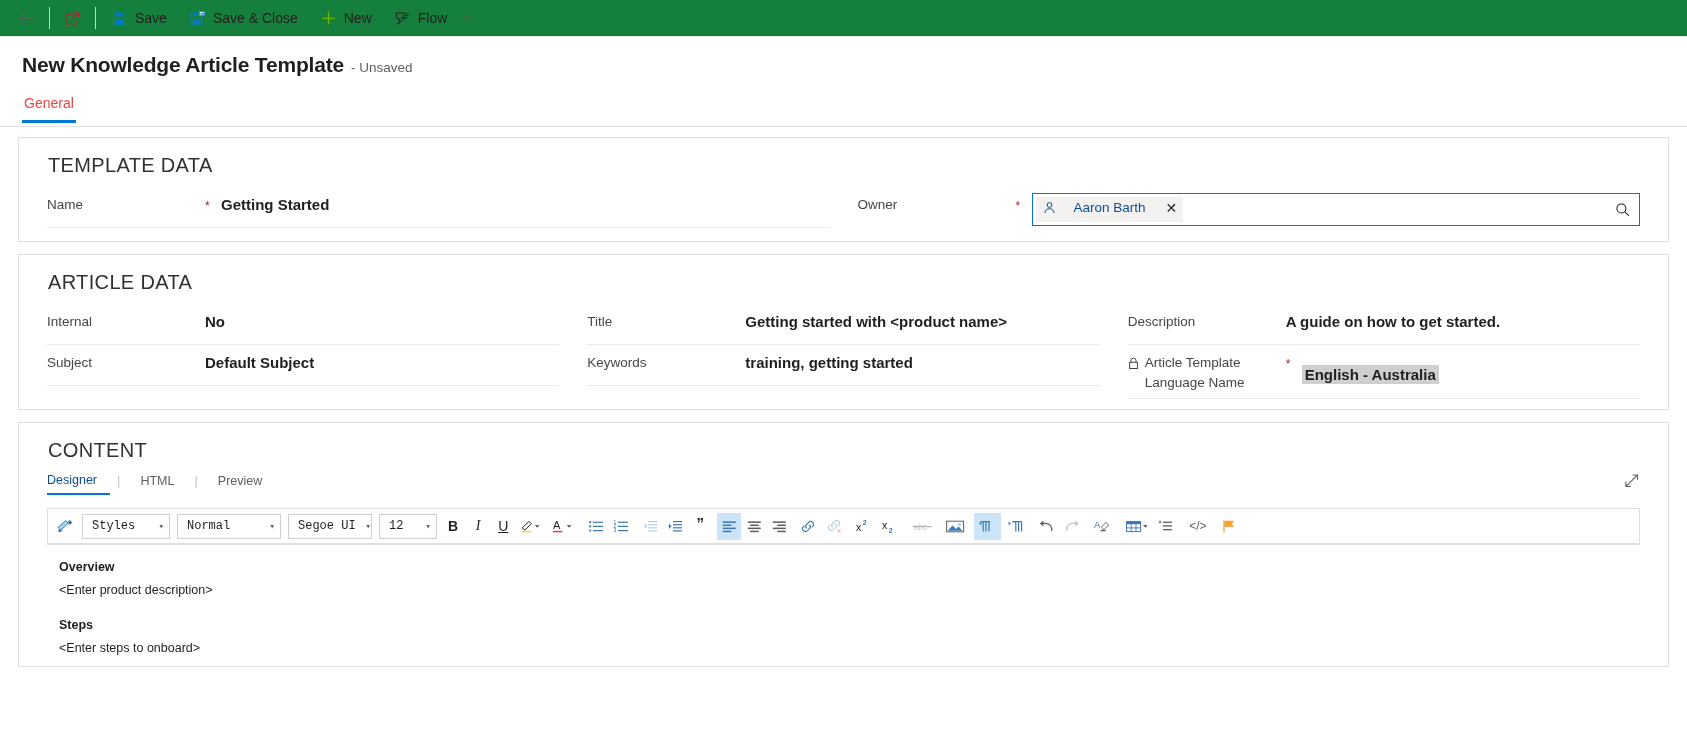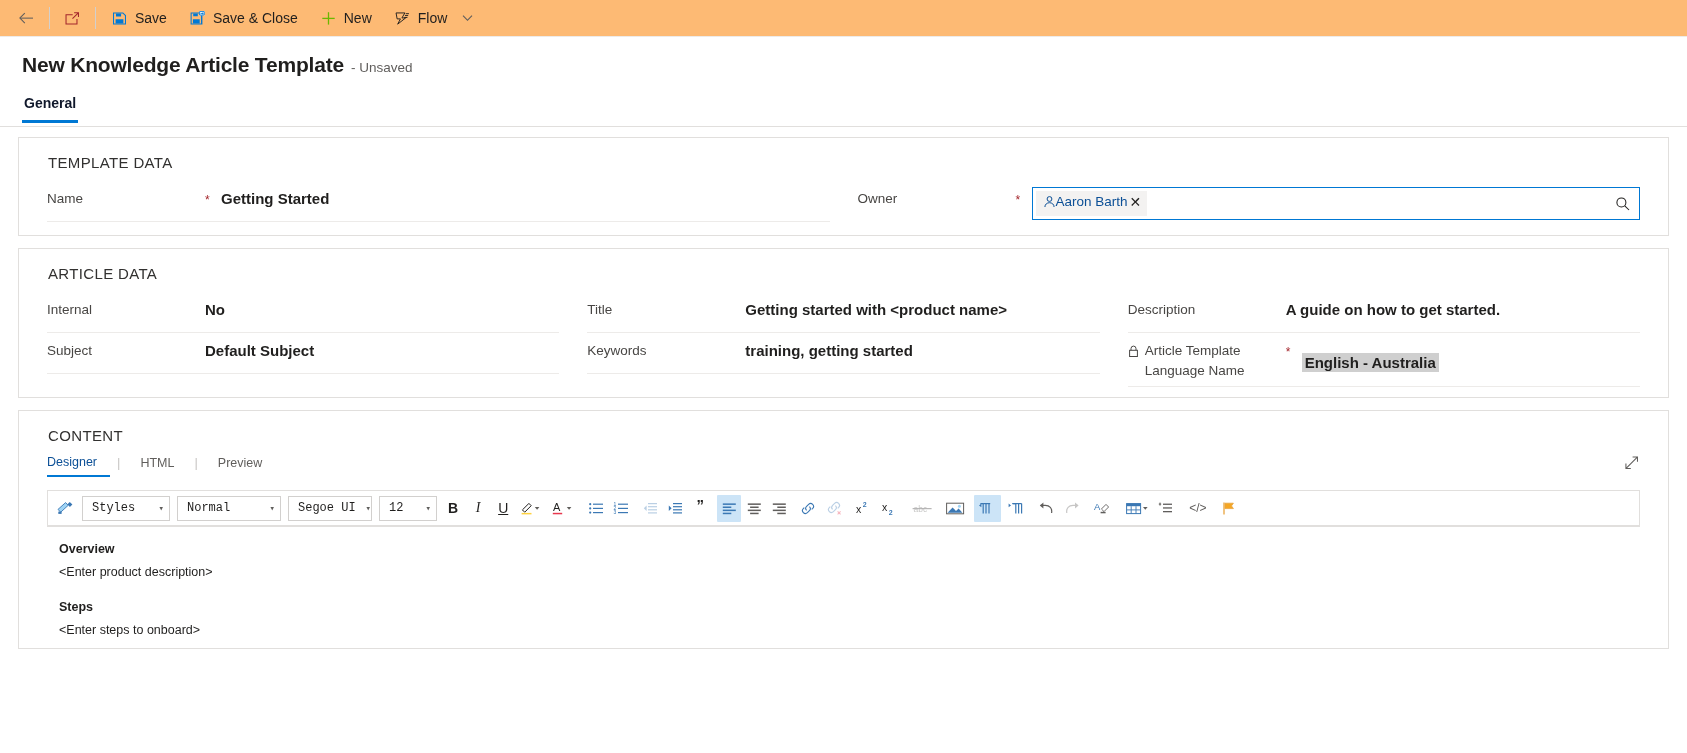--- a/index.html
+++ b/index.html
@@ -12,21 +12,21 @@
     overflow: hidden;
   }
 
   
   .cmdbar {
     height: 37px;
     display: flex;
     align-items: center;
     padding-left: 8px;
     border-bottom: 1px solid #edebe9;
-    background: #fdba74;
+    background: #15803d;
   }
   .cmd-btn {
     display: flex;
     align-items: center;
     gap: 7px;
     height: 37px;
     padding: 0 11px;
     font-size: 14px;
     color: #201f1e;
     cursor: pointer;
@@ -49,37 +49,37 @@
     font-weight: 600;
     letter-spacing: -.2px;
     color: #201f1e;
   }
   .rec-sub { font-size: 13.5px; color: #605e5c; }
 
   .tabstrip { margin-top: 17px; padding-left: 22px; border-bottom: 1px solid #e1dfdd; height: 33px; }
   .tab {
     display: inline-block;
     font-size: 14px;
-    color: #0f172a;
+    color: #ef4444;
     padding: 0 2px 9px 2px;
     border-bottom: 3px solid #0078d4;
-    font-weight: 700;
+    font-weight: 400;
     cursor: pointer;
   }
 
   
   .body { padding: 10px 18px 0 18px; }
   .section {
     border: 1px solid #e1dfdd;
     background: #ffffff;
     margin-bottom: 12px;
     padding: 14px 14px 10px 14px;
   }
   .section-head {
-    font-size: 15px;
+    font-size: 20px;
     color: #323130;
     letter-spacing: .35px;
     padding: 2px 0 10px 15px;
     font-weight: 400;
   }
 
   
   .cols { display: flex; }
   .col { flex: 1 1 0; padding: 0 14px; }
   .field {
@@ -124,21 +124,21 @@
     height: 33px;
     border: 1px solid #0078d4;
     display: flex;
     align-items: center;
     padding: 0 4px 0 3px;
     background: #fff;
   }
   .chip {
     display: flex;
     align-items: center;
-    gap: 0;
+    gap: 18px;
     background: #f3f2f1;
     height: 25px;
     padding: 0 6px 4px 7px;
     font-size: 13.5px;
     color: #0b4f96;
     cursor: pointer;
   }
   .chip-x { color: #201f1e; font-size: 14px; line-height: 1; padding-left: 2px; }
   .lookup-spacer { flex: 1 1 auto; }
   .lookup-search { padding: 0 4px; display: flex; align-items: center; cursor: pointer; }

